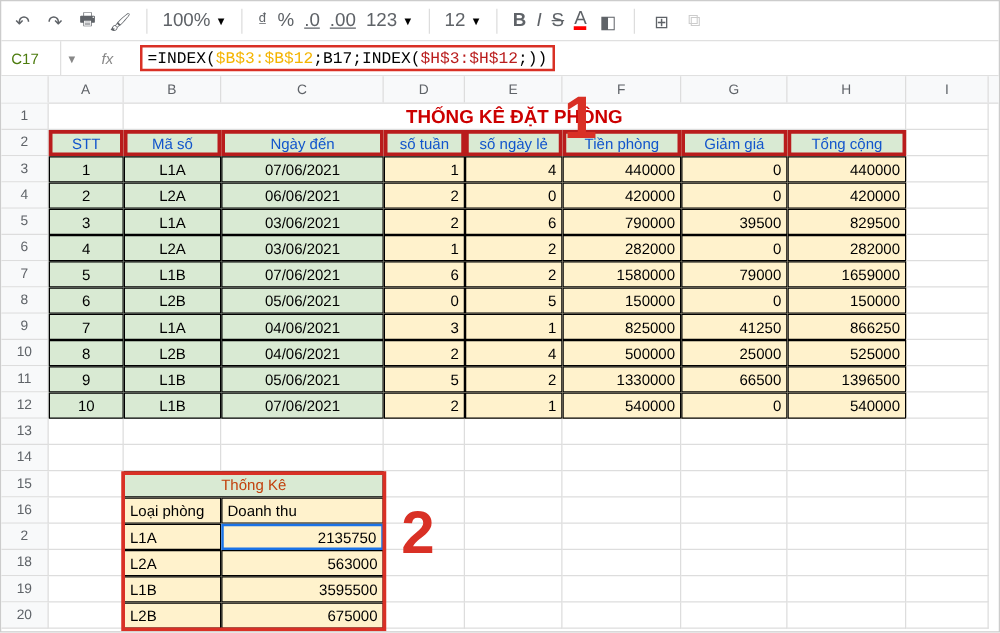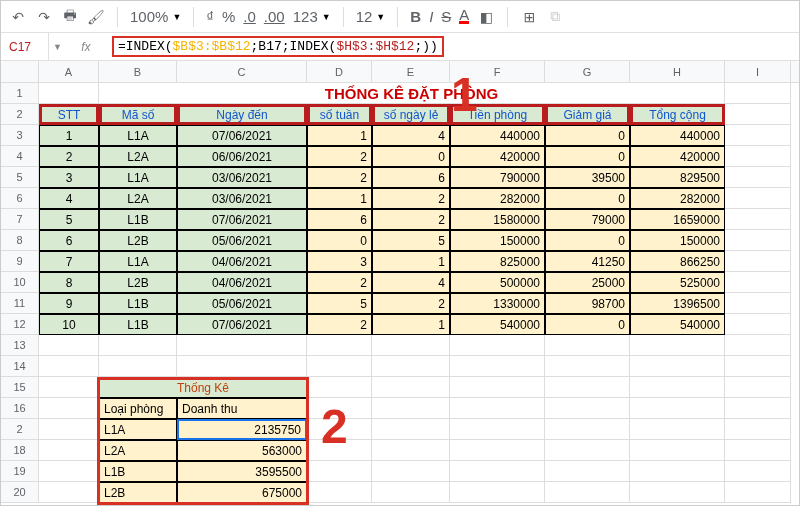--- a/index.html
+++ b/index.html
@@ -3,21 +3,21 @@
 <meta charset="utf-8">
 <style>
 * { box-sizing: border-box; margin: 0; padding: 0; }
 body { font-family: Arial, sans-serif; font-size: 12px; background: #fff; width: 800px; height: 506px; overflow: hidden; border: 1px solid #ccc; }
 .toolbar { display: flex; align-items: center; padding: 4px 8px; border-bottom: 1px solid #e0e0e0; gap: 8px; height: 32px; }
 .tb-sep { width: 1px; height: 20px; background: #ddd; margin: 0 4px; }
 .tb-icon { width: 18px; height: 18px; display: flex; align-items: center; justify-content: center; color: #5f6368; cursor: pointer; font-size: 14px; }
 .tb-text { color: #5f6368; font-size: 15px; }
 .zoom { display: flex; align-items: center; gap: 2px; }
 .formula-row { display: flex; align-items: center; height: 28px; border-bottom: 1px solid #e0e0e0; }
-.name-box { width: 48px; padding: 0 8px; font-size: 12px; color: #b91c1c; text-align: left; border-right: 1px solid #e0e0e0; height: 100%; display: flex; align-items: center; }
+.name-box { width: 48px; padding: 0 8px; font-size: 12px; color: #4d7c0f; text-align: left; border-right: 1px solid #e0e0e0; height: 100%; display: flex; align-items: center; }
 .fx { width: 40px; text-align: center; font-style: italic; color: #888; font-size: 12px; }
 .formula-input { flex: 1; padding: 2px 6px; font-size: 13px; font-family: 'Courier New', monospace; position: relative; }
 .formula-box { border: 2px solid #d93025; padding: 1px 4px; display: inline-block; }
 .grid { position: relative; }
 .col-headers { display: flex; height: 22px; background: #f8f9fa; border-bottom: 1px solid #ddd; }
 .corner { width: 38px; border-right: 1px solid #ddd; background: #f8f9fa; }
 .col-h { border-right: 1px solid #ddd; display: flex; align-items: center; justify-content: center; color: #5f6368; font-size: 11px; }
 .row { display: flex; height: 21px; }
 .row-h { width: 38px; border-right: 1px solid #ddd; border-bottom: 1px solid #ddd; background: #f8f9fa; display: flex; align-items: center; justify-content: center; color: #5f6368; font-size: 11px; }
 .cell { border-right: 1px solid #ddd; border-bottom: 1px solid #ddd; display: flex; align-items: center; padding: 0 4px; font-size: 12px; overflow: hidden; }
@@ -214,21 +214,21 @@
         <div class="cell cI"></div>
       </div>
       <div class="row">
         <div class="row-h">11</div>
         <div class="cell cA dat-g">9</div>
         <div class="cell cB dat-g">L1B</div>
         <div class="cell cC dat-c">05/06/2021</div>
         <div class="cell cD dat-y">5</div>
         <div class="cell cE dat-y">2</div>
         <div class="cell cF dat-y">1330000</div>
-        <div class="cell cG dat-y">98700</div>
+        <div class="cell cG dat-y">66500</div>
         <div class="cell cH dat-y">1396500</div>
         <div class="cell cI"></div>
       </div>
       <div class="row">
         <div class="row-h">12</div>
         <div class="cell cA dat-g">10</div>
         <div class="cell cB dat-g">L1B</div>
         <div class="cell cC dat-c">07/06/2021</div>
         <div class="cell cD dat-y">2</div>
         <div class="cell cE dat-y">1</div>

